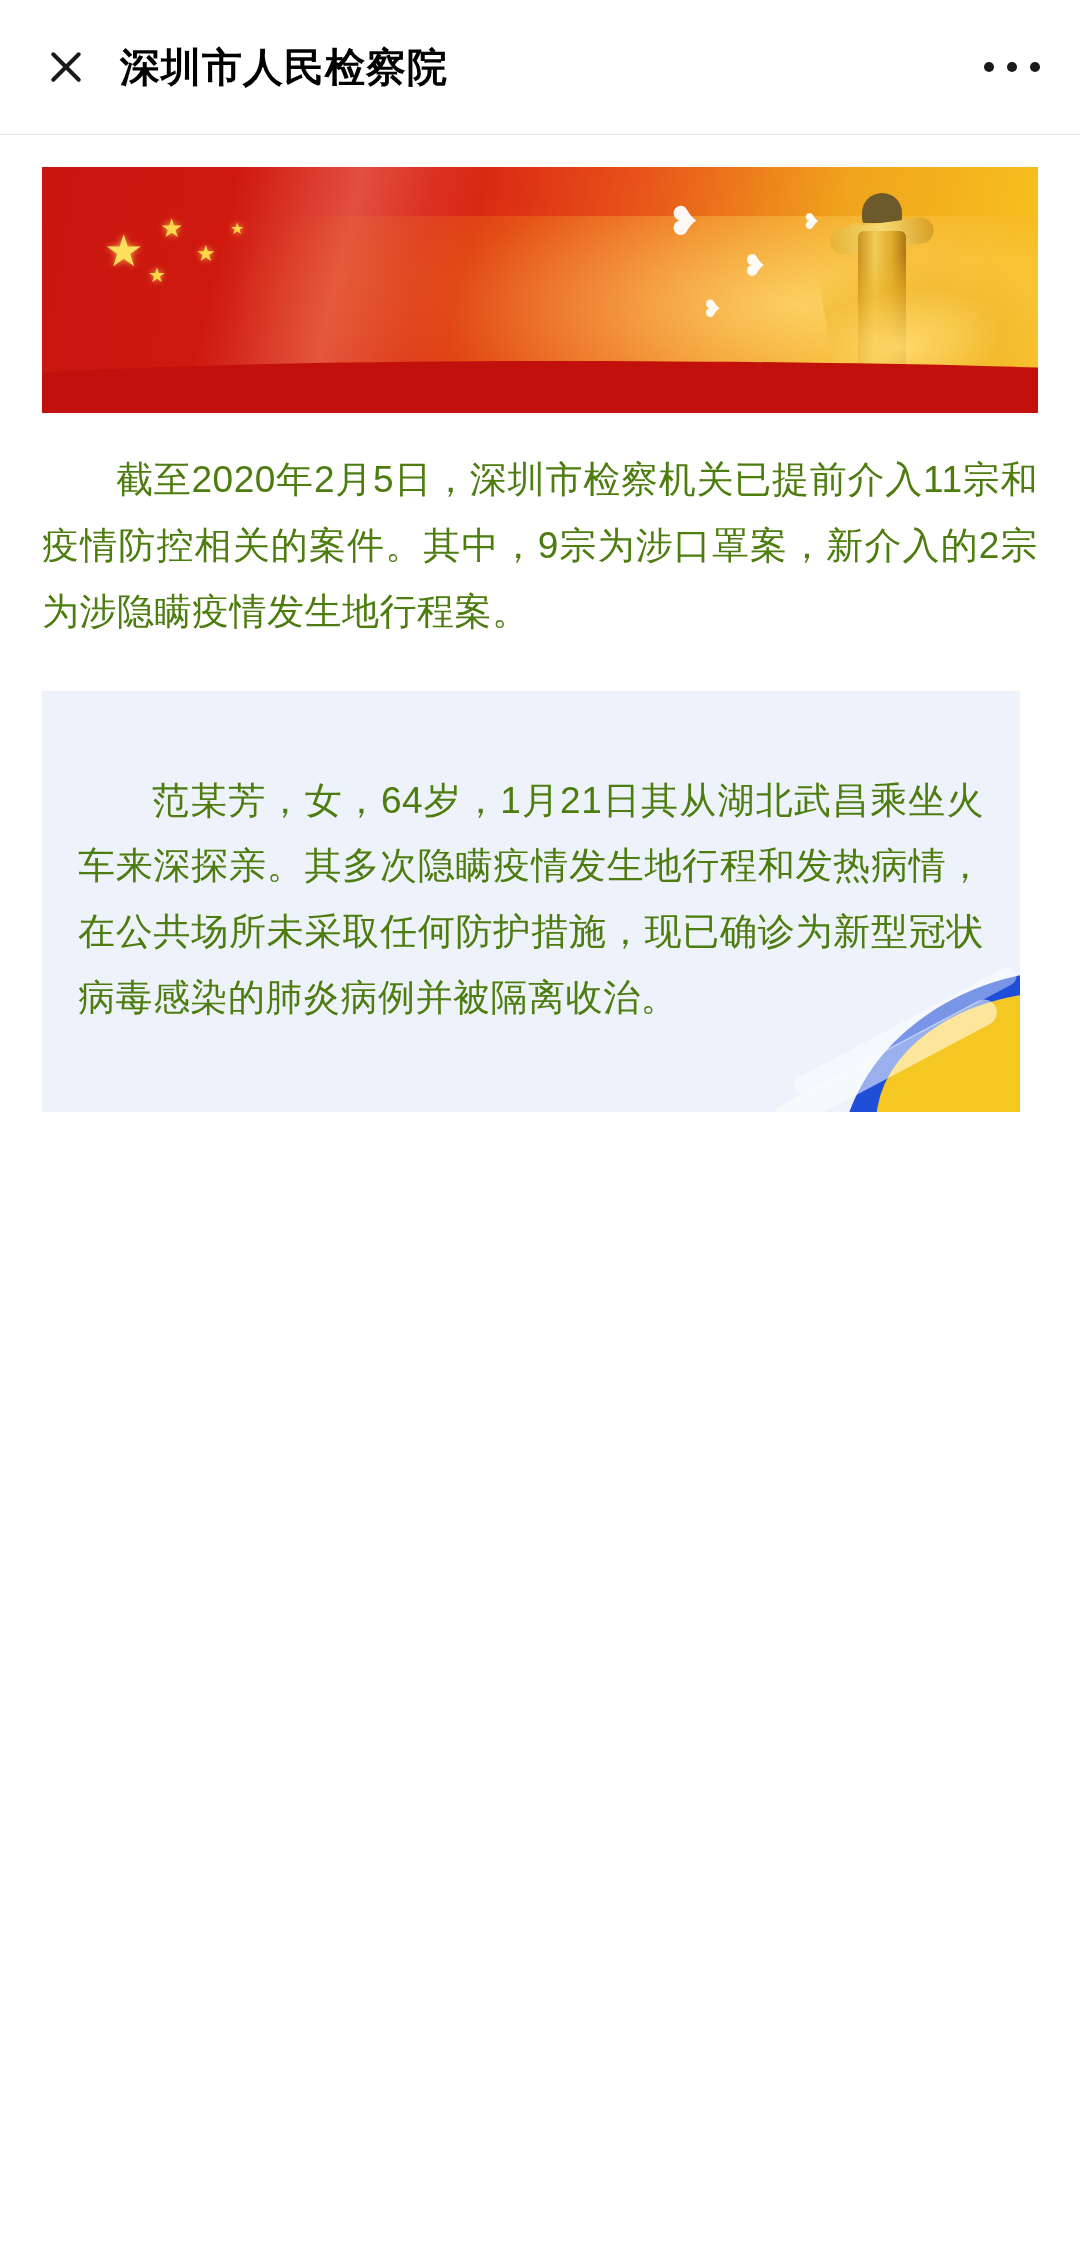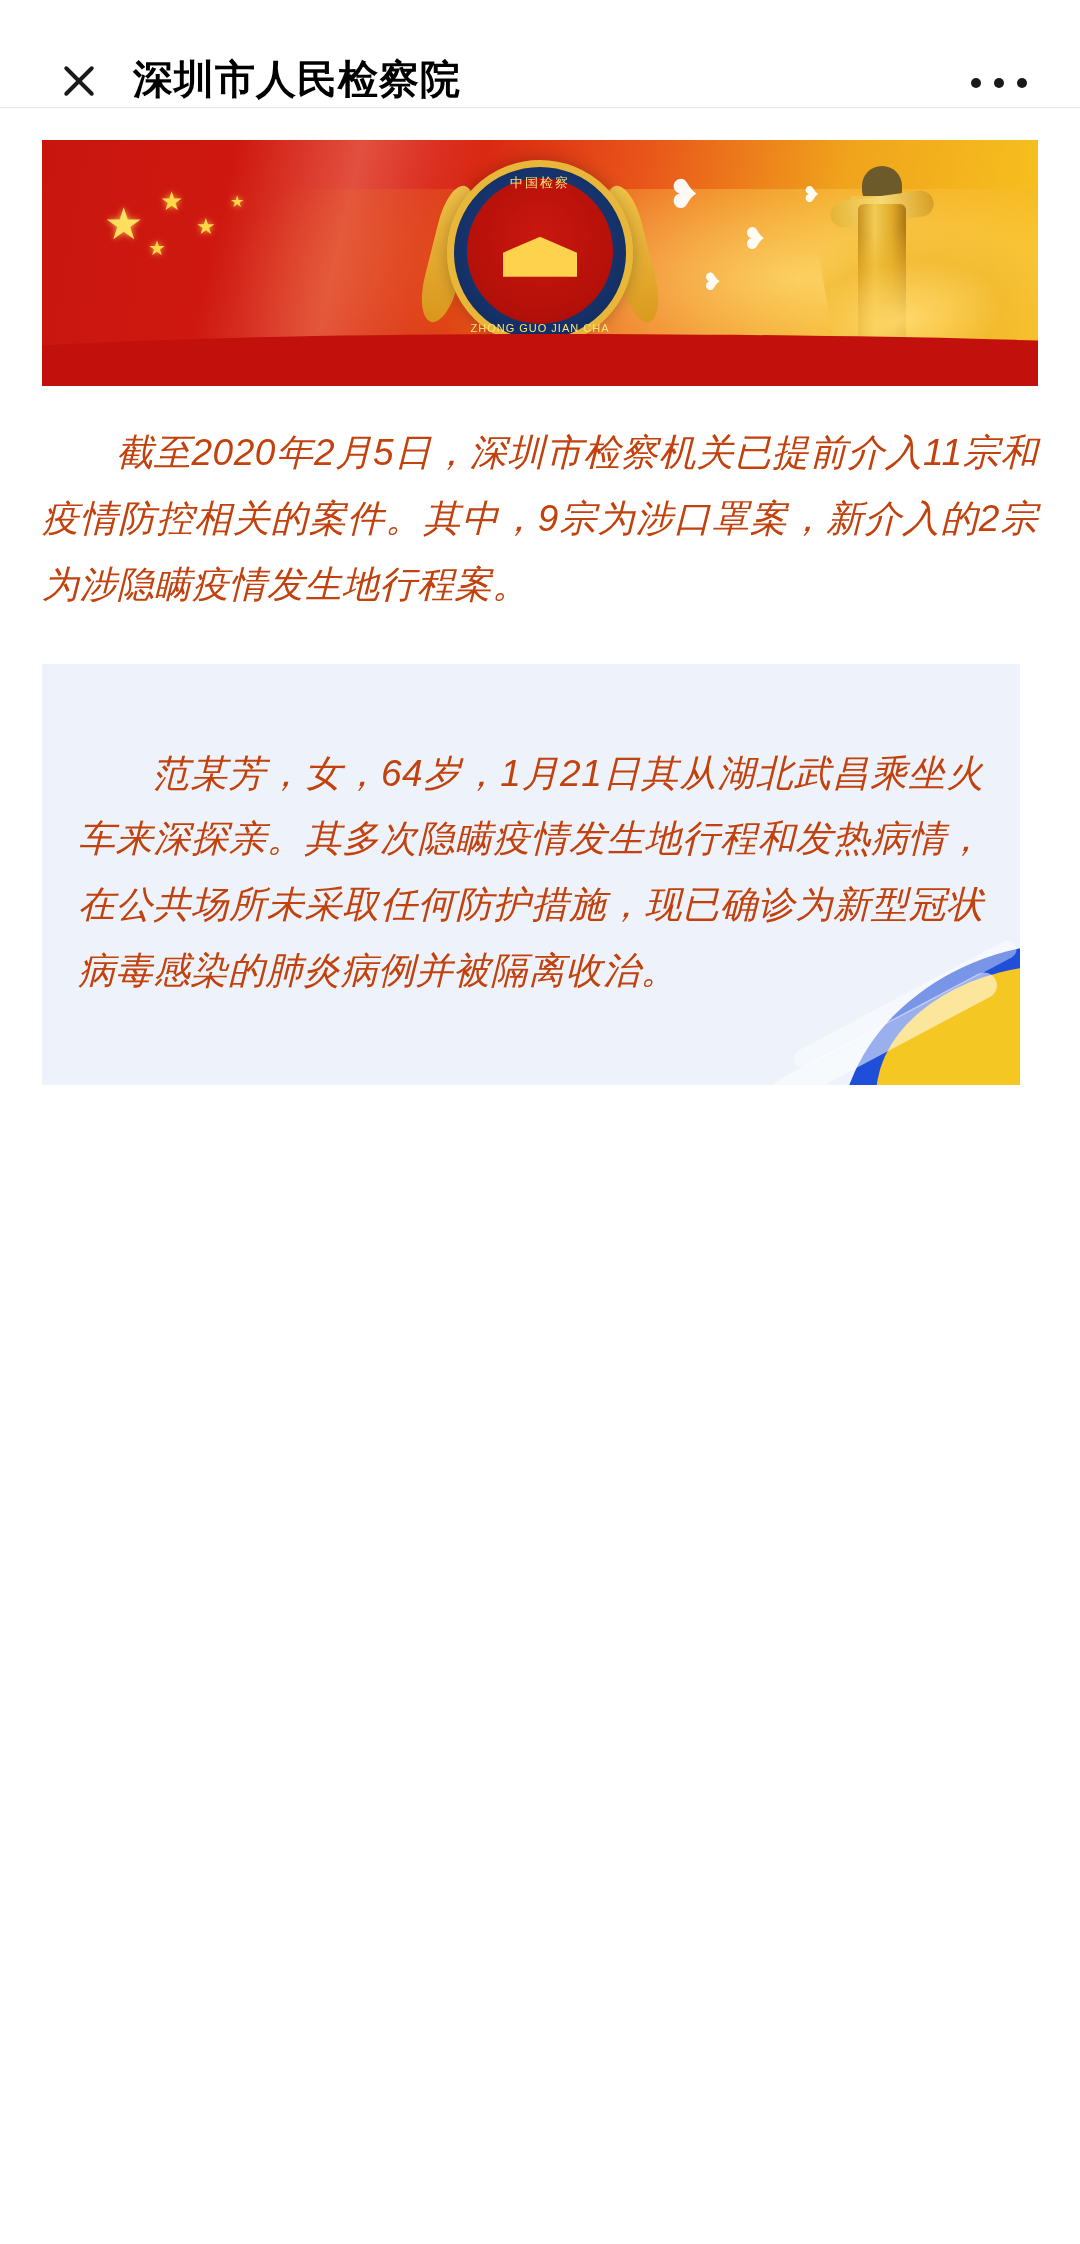--- a/index.html
+++ b/index.html
@@ -10,24 +10,24 @@
   body {
     width: 1080px;
     min-height: 2244px;
     font-family: "Liberation Sans", sans-serif;
     color: #1a1a1a;
     -webkit-font-smoothing: antialiased;
   }
 
   
   .navbar {
-    height: 108px;
+    height: 135px;
     display: flex;
-    align-items: flex-end;
-    padding: 0 53px;
+    align-items: center;
+    padding: 0 40px;
     box-sizing: border-box;
     background: #ffffff;
     border-bottom: 1px solid #e6e6e6;
   }
   .nav-close {
     width: 52px;
     height: 52px;
     position: relative;
     flex: 0 0 auto;
     cursor: pointer;
@@ -257,24 +257,23 @@
     width: 230px;
     height: 150px;
     background: radial-gradient(ellipse at 30% 60%, rgba(255,219,110,0.9) 0%, rgba(238,180,40,0.55) 45%, rgba(238,180,40,0) 72%);
     transform: rotate(-10deg);
   }
 
   
   .para {
     font-size: 37px;
     line-height: 1.78;
-    color: #c2410c;
+    color: #4d7c0f;
     text-align: justify;
     letter-spacing: 0.5px;
-    font-style: italic;
   }
   .lead {
     margin: 34px 42px 0 42px;
     text-indent: 2em;
   }
 
   .card {
     position: relative;
     margin: 46px 60px 0 42px;
     background: #eef3fb;
@@ -364,29 +363,20 @@
         <span class="star s3">★</span>
         <span class="star s4">★</span>
         <span class="star s5">★</span>
       </div>
 
       <span class="dove d1">❥</span>
       <span class="dove d2">❥</span>
       <span class="dove d3">❥</span>
       <span class="dove d4">❥</span>
 
-      <div class="emblem">
-        <div class="wheat-l"></div>
-        <div class="wheat-r"></div>
-        <div class="ring"></div>
-        <div class="inner"></div>
-        <div class="gate"></div>
-        <div class="top-text">中国检察</div>
-        <div class="bot-text">ZHONG GUO JIAN CHA</div>
-      </div>
 
       <div class="pillar">
         <div class="beast"></div>
         <div class="cap"></div>
         <div class="cloud"></div>
         <div class="col"></div>
       </div>
 
       <div class="gold-leaf"></div>
       <div class="red-wave"></div>

